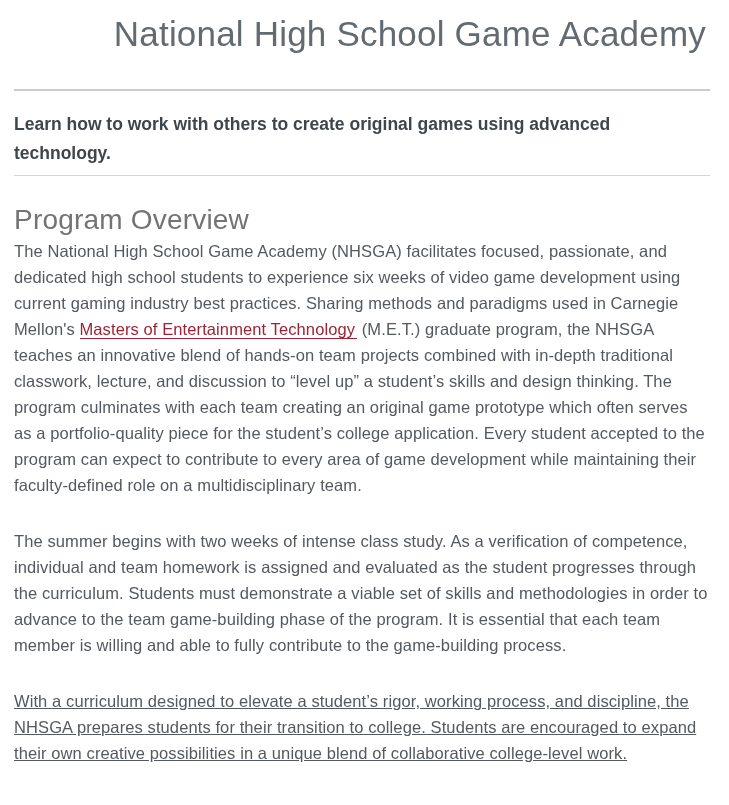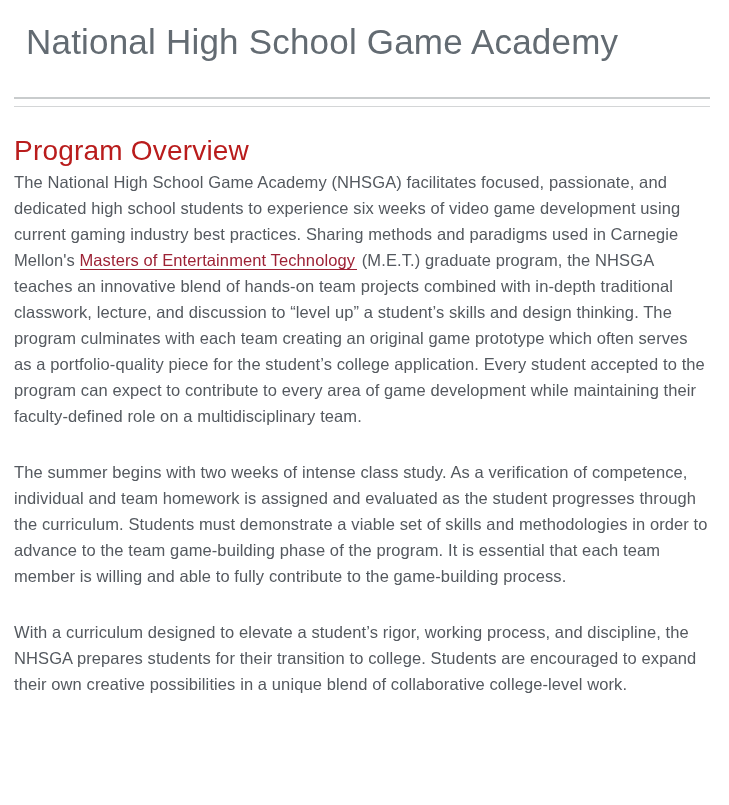--- a/index.html
+++ b/index.html
@@ -13,26 +13,27 @@
     overflow: hidden;
     font-family: "Liberation Sans", sans-serif;
     -webkit-font-smoothing: antialiased;
   }
   .page {
     box-sizing: border-box;
     width: 729px;
     padding: 6px 19px 10px 14px;
   }
   .page-title {
-    margin: 12px;
+    margin: 4px;
     font-size: 35px;
     font-weight: 300;
     line-height: 48px;
     color: #636b72;
     letter-spacing: 0.2px;
+    text-align: right;
   }
   .rule {
     border: none;
     height: 2px;
     background: #c9cccd;
     margin: 0;
   }
   .rule-1 { margin-top: 31px; }
   .rule-2 { margin-top: 7px; background: #d4d6d7; height: 1px; }
   .page-subtitle {
@@ -40,49 +41,50 @@
     font-size: 17.5px;
     font-weight: 700;
     line-height: 29px;
     color: #3f464b;
   }
   .section-heading {
     margin: 26px 0 0 0;
     font-size: 28px;
     font-weight: 300;
     line-height: 36px;
-    color: #b91c1c;
+    color: #737373;
     letter-spacing: 0.2px;
   }
   .body-copy p {
     margin: 0 0 30px 0;
     font-size: 16.5px;
     line-height: 26px;
     color: #54595f;
     letter-spacing: 0.1px;
   }
   .body-copy p:first-of-type { }
-  .body-copy p:last-of-type { margin-bottom: 3px; }
+  .body-copy p:last-of-type { margin-bottom: 3px; text-decoration: underline; }
   a.met-link {
     color: #9d2235;
     text-decoration: none;
     border-bottom: 1px solid #9d2235;
     padding-right: 2px;
     cursor: pointer;
   }
 </style>
 </head>
 <body>
 
 <div class="page">
 
   <h1 class="page-title">National High School Game Academy</h1>
 
   <hr class="rule rule-1">
 
+  <p class="page-subtitle">Learn how to work with others to create original games using advanced technology.</p>
 
   <hr class="rule rule-2">
 
   <h2 class="section-heading">Program Overview</h2>
 
   <div class="body-copy">
 
     <p><span>The National High School Game Academy (NHSGA) facilitates focused, passionate, and dedicated high school students to experience six weeks of video game development using current gaming industry best practices. Sharing methods and paradigms used in Carnegie Mellon's </span><a class="met-link" href="#">Masters of Entertainment Technology</a><span> (M.E.T.) graduate program, the NHSGA teaches an innovative blend of hands-on team projects combined with in-depth traditional classwork, lecture, and discussion to “level up” a student’s skills and design thinking. The program culminates with each team creating an original game prototype which often serves as a portfolio-quality piece for the student’s college application. Every student accepted to the program can expect to contribute to every area of game development while maintaining their faculty-defined role on a multidisciplinary team.</span></p>
 
     <p>The summer begins with two weeks of intense class study. As a verification of competence, individual and team homework is assigned and evaluated as the student progresses through the curriculum. Students must demonstrate a viable set of skills and methodologies in order to advance to the team game-building phase of the program. It is essential that each team member is willing and able to fully contribute to the game-building process.</p>

